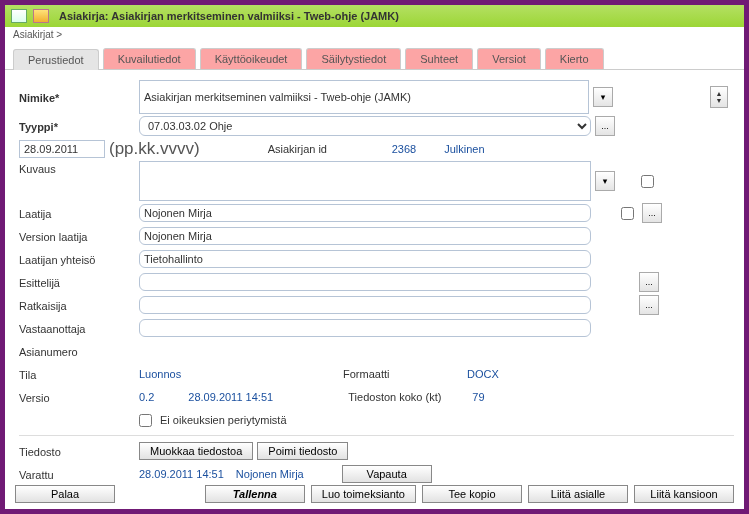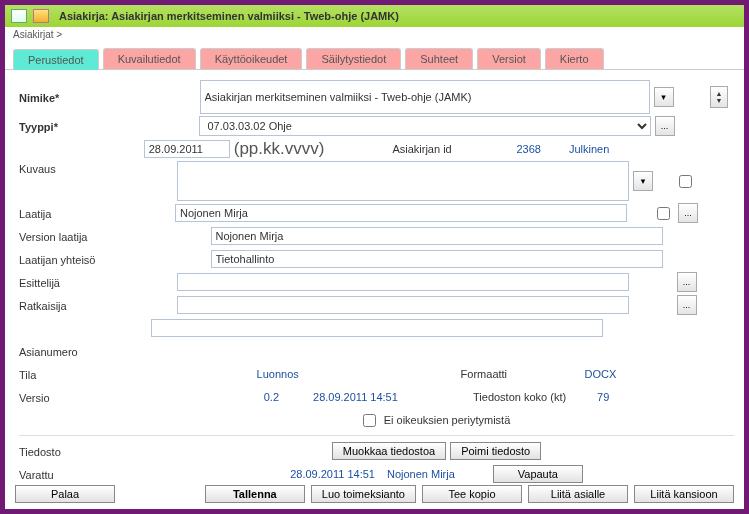--- a/index.html
+++ b/index.html
@@ -7,31 +7,31 @@
   .frame { width: 749px; height: 514px; border: 5px solid #701a75; position: relative; overflow: hidden; }
   .titlebar { height: 22px; background: linear-gradient(#b4e063, #9cd636); display: flex; align-items: center; padding: 0 6px; font-size: 11px; font-weight: bold; color: #333; }
   .titlebar .icons { display: flex; gap: 6px; margin-right: 10px; }
   .titlebar .ico { width: 16px; height: 14px; }
   .ico-doc { background: linear-gradient(#fff,#dfe); border:1px solid #6a6; }
   .ico-folder { background: linear-gradient(#ffe27a,#f0b030); border:1px solid #b78; }
   .breadcrumb { padding: 2px 8px; font-size: 10px; color: #555; }
   .breadcrumb a { color: #555; text-decoration: none; }
   .tabs { display: flex; gap: 4px; padding: 6px 8px 0 8px; border-bottom: 1px solid #ccc; }
   .tab { padding: 4px 14px; font-size: 11px; border: 1px solid #ccc; border-bottom: none; background: #fca5a5; border-radius: 3px 3px 0 0; color: #555; cursor: pointer; }
-  .tab.active { background: #5eead4; font-weight: normal; position: relative; top: 1px; }
+  .tab.active { background: #e5e5e5; font-weight: normal; position: relative; top: 1px; }
   .content { padding: 10px 10px 0 14px; }
   .row { display: flex; align-items: center; min-height: 22px; margin-bottom: 1px; }
   .lbl { width: 120px; font-size: 11px; color: #333; padding-top: 2px; flex-shrink:0; }
   .lbl.bold { font-weight: bold; }
-  .field { flex: 1; display: flex; align-items: center; gap: 4px; justify-content: center; }
+  .field { flex: 1; display: flex; align-items: center; gap: 4px; }
   input[type=text], textarea, select {
     border: 1px solid #b6c4d6; padding: 2px 4px; font-size: 11px; color: #333; background: #fff;
   }
   .wide-input { width: 450px; }
-  .full-input { width: 452px; }
+  .full-input { width: 452px; border-radius: 6px; }
   .sqbtn { width: 20px; height: 20px; border: 1px solid #aaa; background: linear-gradient(#fff,#e4e4e4); cursor: pointer; display:inline-flex; align-items:center; justify-content:center; font-size:9px; }
   .btn { border: 1px solid #888; background: linear-gradient(#fff,#e2e2e2); padding: 2px 10px; font-size: 11px; cursor: pointer; min-width: 100px; text-align:center; }
   .btn.sm { min-width: 90px; }
   .val-text { color: #333; }
   .val-blue { color: #1a4f9e; }
   .chk { margin: 0 4px 0 0; vertical-align: middle; }
   textarea { resize: none; height: 40px; width: 452px; }
   .subdate { color: #555; font-size: 17px; }
   .footerbar { position: absolute; bottom: 6px; left: 10px; right: 10px; display:flex; gap:6px; align-items:center; }
   .footerbar .spacer { flex:1; }
@@ -151,20 +151,21 @@
     <div class="row">
       <div class="lbl">Ratkaisija</div>
       <div class="field">
         <input type="text" class="full-input" style="">
         <div style="width:40px;"></div>
         <button class="sqbtn">...</button>
       </div>
     </div>
 
     <div class="row">
+      <div class="lbl">Vastaanottaja</div>
       <div class="field">
         <input type="text" class="full-input" style="">
       </div>
     </div>
 
     <div class="row">
       <div class="lbl">Asianumero</div>
     </div>
 
     <div class="row">
@@ -214,20 +215,20 @@
         <span style="width:30px;"></span>
         <button class="btn sm">Vapauta</button>
       </div>
     </div>
 
   </div>
 
   <div class="footerbar">
     <button class="btn">Palaa</button>
     <div class="spacer"></div>
-    <button class="btn" style="font-weight:bold;">Tallenna</button>
+    <button class="btn" style="font-weight:bold;font-style:italic;">Tallenna</button>
     <button class="btn">Luo toimeksianto</button>
     <button class="btn">Tee kopio</button>
     <button class="btn">Liitä asialle</button>
     <button class="btn">Liitä kansioon</button>
   </div>
 
 </div>
 
 </body></html>

